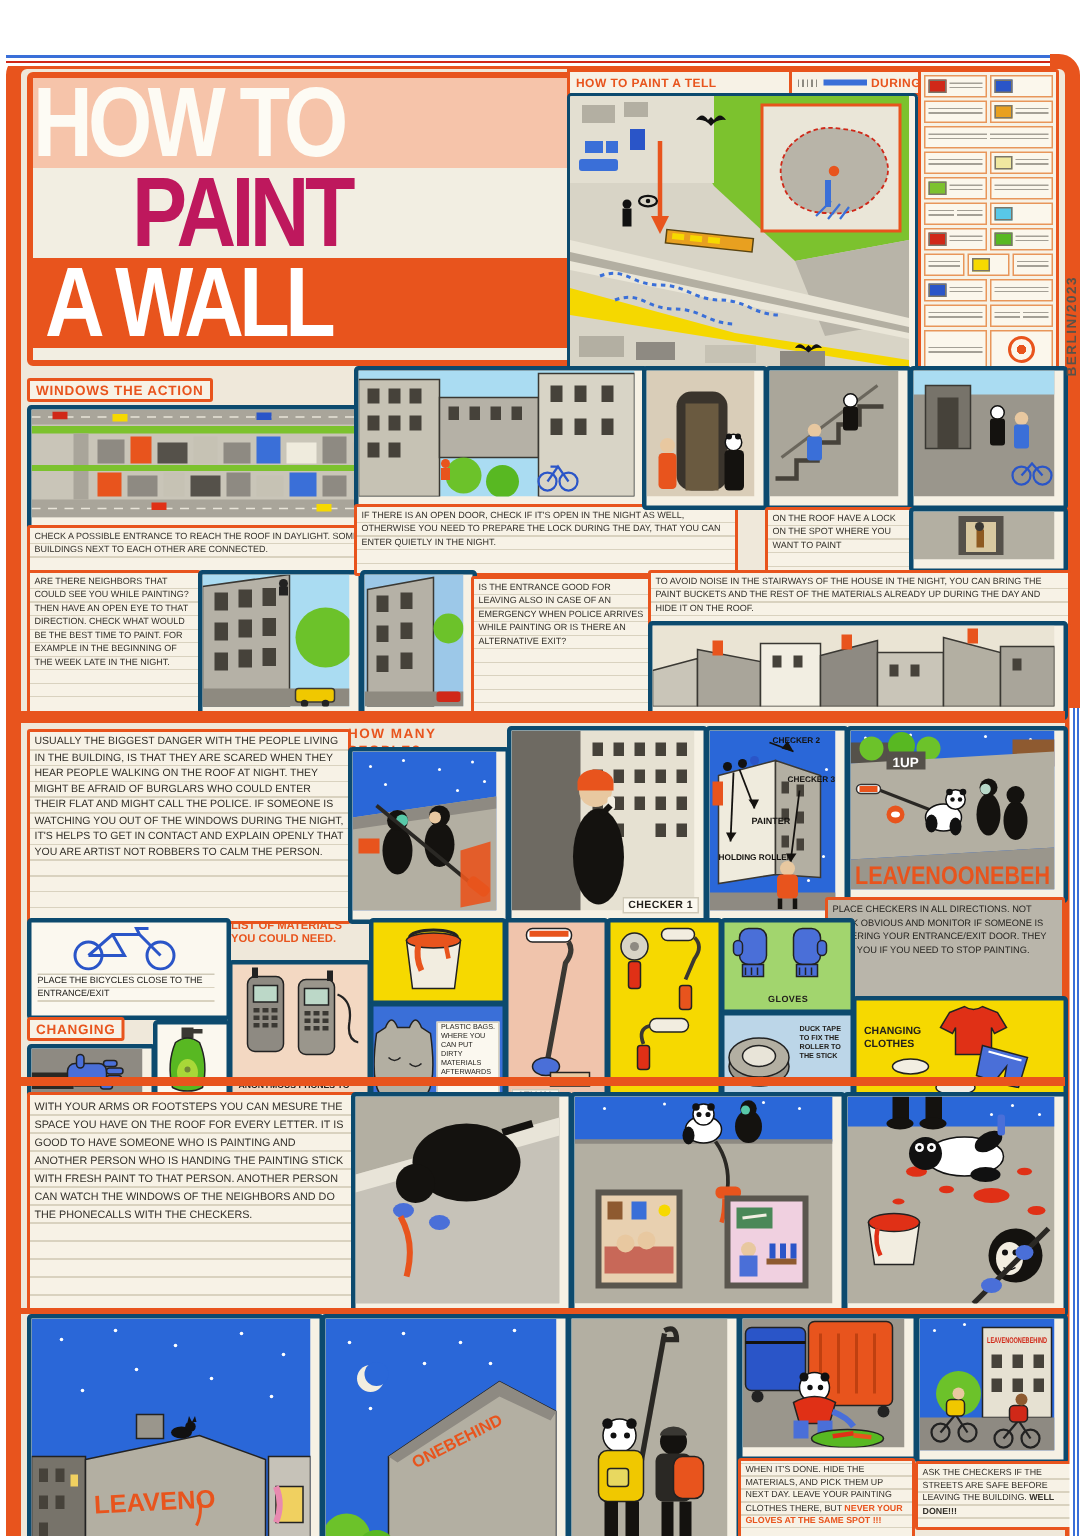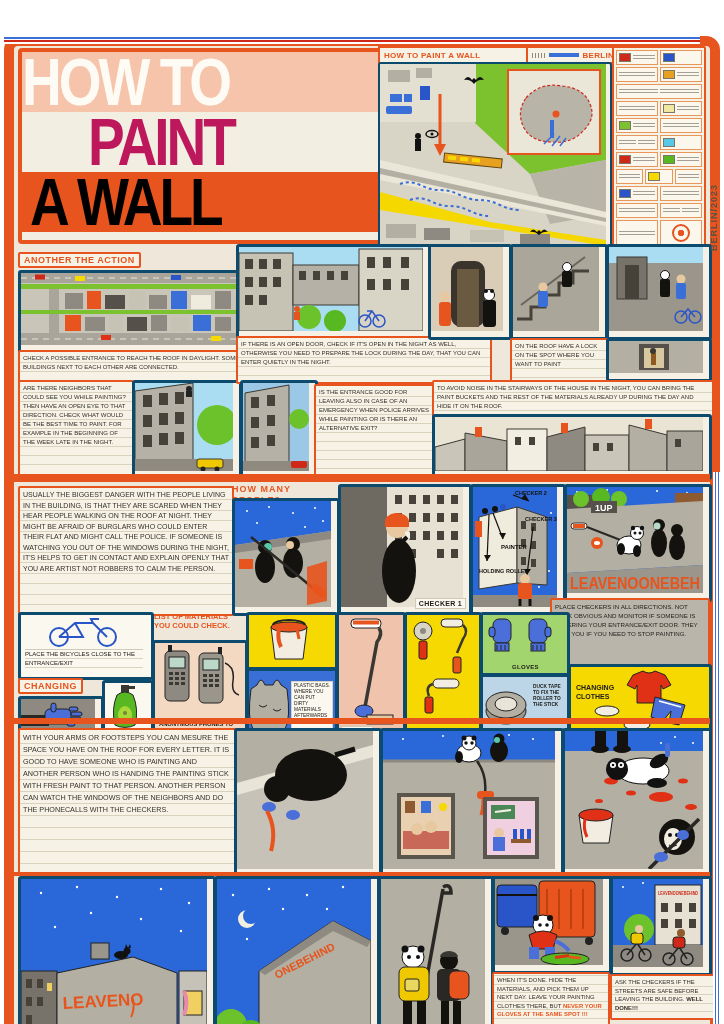--- a/index.html
+++ b/index.html
@@ -23,21 +23,21 @@
        padding:1px 3px;font-weight:bold;letter-spacing:.3px;}
   .note{position:absolute;background:#fbf8ef;color:#22201c;font-size:4.8px;line-height:6px;padding:1px 2px;
        text-transform:uppercase;border:1px solid #d8d2c0;}
   .titleblock{position:absolute;left:4px;top:2px;width:356px;height:188px;border:4px solid #e8541d;
        border-radius:4px;overflow:hidden;background:#f2eee2;}
   .trow{height:60px;display:flex;align-items:center;overflow:hidden;}
   .trow span{display:inline-block;font-weight:bold;font-size:54px;letter-spacing:-3px;
        transform:scale(1.02,1.22);transform-origin:left center;white-space:nowrap;}
   .t1{background:#f6c4aa;color:#fdfbf4;}
   .t2{background:#f2eee2;color:#be185d;padding-left:66px;}
-  .t3{background:#e8541d;color:#000000;padding-left:8px;text-align:center;}
+  .t3{background:#e8541d;color:#ffffff;padding-left:8px;text-align:center;}
   .maphead{position:absolute;border:2px solid #e8541d;background:#f7f2e6;color:#e8541d;font-weight:bold;
        font-size:8px;display:flex;align-items:center;padding:0 4px;letter-spacing:.3px;}
   .legend{position:absolute;left:598px;top:0px;width:94px;height:202px;border:2px solid #e8541d;
        background:#f7f2e6;border-radius:2px;padding:2px;box-sizing:border-box;}
   .lr{display:flex;gap:2px;margin-bottom:2px;}
   .lc{flex:1;border:1px solid #e8965a;background:#fbf7ec;height:11px;display:flex;align-items:center;gap:2px;padding:1px 2px;}
   .sq{height:5px;flex:1;background:repeating-linear-gradient(to bottom,#8e8a80 0 1px,#0000 1px 3px);opacity:.8;}
   .chip{width:10px;height:7px;border:1px solid #7a7668;}
   .orange-bar{position:absolute;left:0;width:696px;background:#e8541d;}
   .yearside{position:absolute;right:5px;top:152px;writing-mode:vertical-rl;transform:rotate(180deg);
@@ -68,26 +68,26 @@
         </div>
       <div class="trow t2">
           <span>PAINT</span>
         </div>
       <div class="trow t3">
           <span>A WALL</span>
         </div>
     </div>
 
     <div class="maphead" style="left:364px;top:0px;width:142px;height:14px;">
-      <span>HOW TO PAINT A WALL</span>
+      <span>HOW TO PAINT A TELL</span>
     </div>
     <div class="maphead" style="left:512px;top:0px;width:82px;height:14px;gap:3px;">
       <span style="width:14px;height:5px;background:repeating-linear-gradient(to right,#8e8a80 0 1px,#0000 1px 3px);"></span>
       <span style="flex:1;height:4px;background:#3a6fd8;"></span>
-      <span>BERLIN</span>
+      <span>DURING</span>
     </div>
 
     <div class="panel" style="left:364px;top:16px;width:230px;height:186px;border-width:2px;">
       <svg width="226" height="182" viewBox="0 0 226 182" preserveAspectRatio="none">
         <rect width="226" height="182" fill="#d8d4c6"></rect>
         <polygon points="60,0 226,0 226,96 150,110 96,60" fill="#7cc22e"></polygon>
         <polygon points="150,110 226,96 226,150 170,160" fill="#b8b4a8"></polygon>
         <polygon points="0,96 226,148 226,162 0,116" fill="#eae6d8"></polygon>
         <polygon points="0,104 226,154 226,158 0,110" fill="#b3afa2"></polygon>
         <polygon points="0,128 110,158 226,176 226,182 0,146" fill="#f5d800"></polygon>
@@ -233,21 +233,21 @@
       <div class="lr">
           <div class="lc">
             <svg width="16" height="8">
               <path d="M1 6 q3 -5 6 0 l1.5 -1.5 L10 6 q3 -5 6 0 q-4 -1 -7.5 2.5 Q5 5 1 6 z" fill="#111"></path>
             </svg>
             <span class="sq"></span>
           </div>
         </div>
     </div>
 
-    <div class="olabel" style="left:4px;top:206px;">ANOTHER THE ACTION</div>
+    <div class="olabel" style="left:4px;top:206px;">WINDOWS THE ACTION</div>
 
     <div class="panel" style="left:4px;top:224px;width:312px;height:78px;">
       <svg width="306" height="72" viewBox="0 0 306 72" preserveAspectRatio="none">
         <rect width="306" height="72" fill="#c9c5b8"></rect>
         <rect y="0" width="306" height="10" fill="#a9a59a"></rect>
           <line x1="0" y1="5" x2="306" y2="5" stroke="#e8e4d8" stroke-dasharray="6 5"></line>
         <rect x="14" y="1.5" width="10" height="5" fill="#d02818"></rect>
           <rect x="54" y="3" width="10" height="5" fill="#f6d900"></rect>
           <rect x="150" y="2" width="10" height="5" fill="#2a55c8"></rect>
         <rect y="11" width="306" height="5" fill="#7cc22e"></rect>
@@ -641,21 +641,21 @@
     <div class="panel" style="left:88px;top:634px;width:46px;height:56px;background:#fbf8ef;">
       <svg width="40" height="50" viewBox="0 0 40 50">
         <rect x="16" y="2" width="8" height="7" fill="#3a3833"></rect>
           <rect x="22" y="3" width="8" height="3" fill="#3a3833"></rect>
         <path d="M12 12 q8 -6 16 0 q6 14 2 30 a14 8 0 0 1 -20 0 q-4 -16 2 -30 z" fill="#58b822" stroke="#222"></path>
         <ellipse cx="20" cy="32" rx="7" ry="9" fill="#a8d838"></ellipse>
         <circle cx="20" cy="30" r="2" fill="#3a3833" opacity=".5"></circle>
       </svg>
     </div>
 
-    <div class="hand-orange" style="left:140px;top:566px;width:88px;font-size:7.5px;">LIST OF MATERIALS YOU COULD CHECK.</div>
+    <div class="hand-orange" style="left:140px;top:566px;width:88px;font-size:7.5px;">LIST OF MATERIALS YOU COULD NEED.</div>
     <div class="panel" style="left:138px;top:594px;width:90px;height:96px;background:#f3d8c2;">
       <svg width="84" height="62" viewBox="0 0 84 62">
         <g>
           <rect x="10" y="8" width="24" height="50" rx="5" fill="#8e8a82" stroke="#222"></rect>
           <rect x="14" y="14" width="16" height="11" fill="#bcd8c8" stroke="#222"></rect>
           <g fill="#3a3833">
               <rect x="14" y="29" width="4" height="3"></rect>
               <rect x="20" y="29" width="4" height="3"></rect>
               <rect x="26" y="29" width="4" height="3"></rect>
               <rect x="14" y="34" width="4" height="3"></rect>

